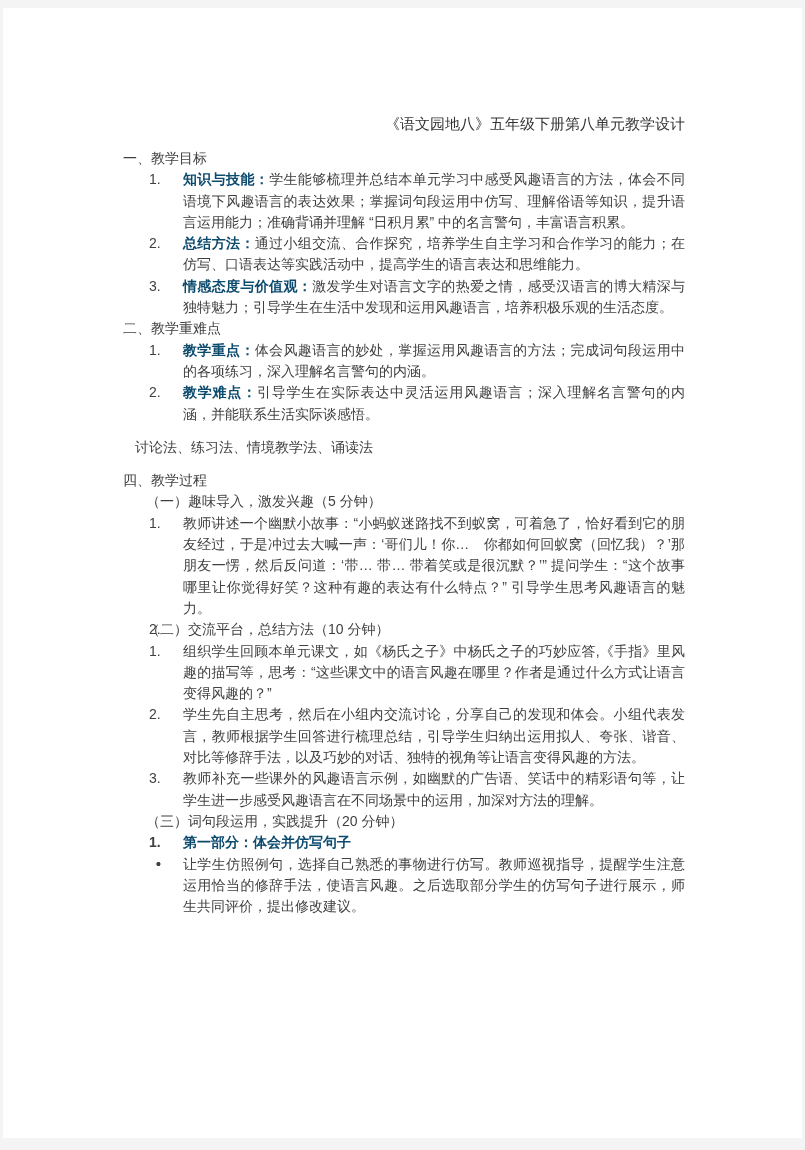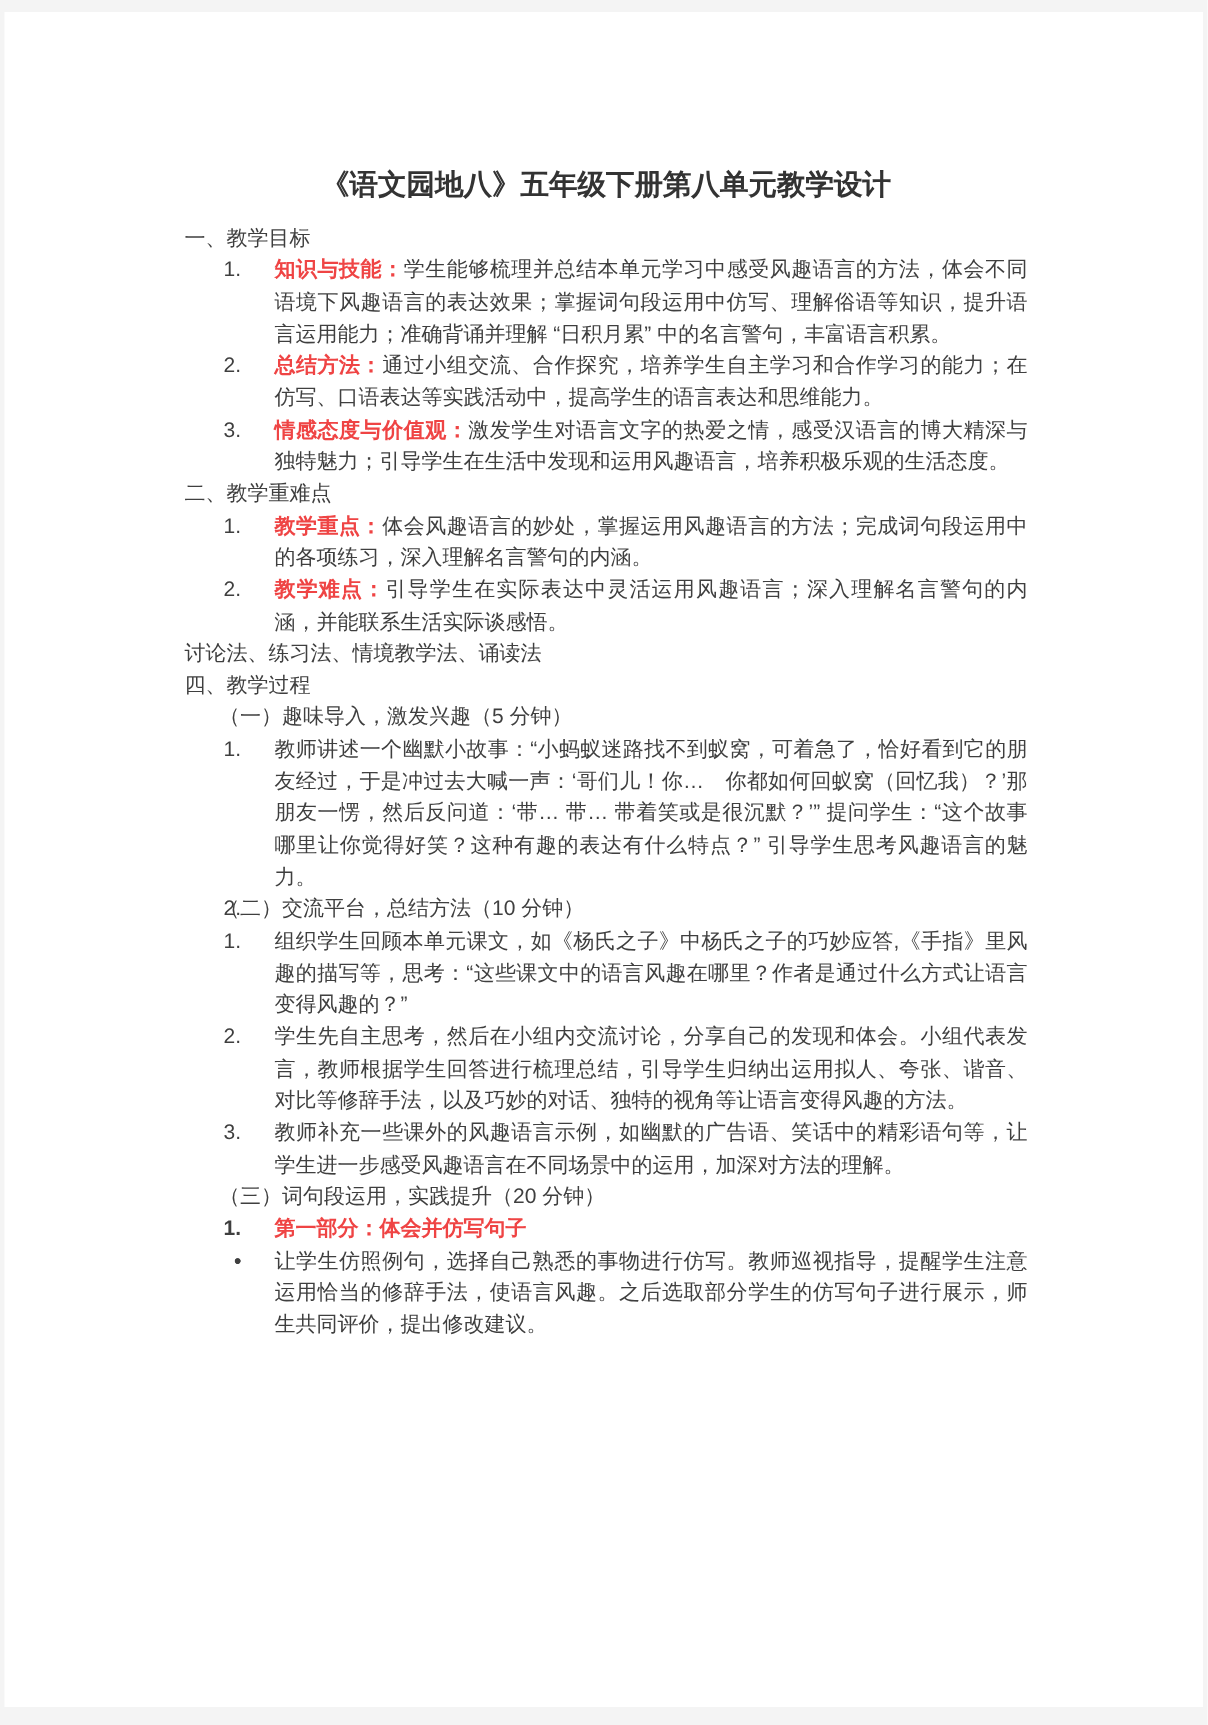--- a/index.html
+++ b/index.html
@@ -14,45 +14,45 @@
   }
   .content{
     padding:103px 117px 0 120px;
     font-size:14px;
     line-height:21.3px;
     color:#3f3f3f;
     text-align:justify;
     letter-spacing:0;
   }
   .title{
-    font-size:19px;
+    font-size:15px;
     line-height:26px;
-    font-weight:bold;
+    font-weight:normal;
     color:#333333;
-    text-align:center;
+    text-align:right;
     margin:0 0 11px 0;
   }
   .h{margin:0;}
   .sub{margin:0 0 0 23px;}
-  .plain{margin:0;}
+  .plain{margin:12px;font-family:Liberation Serif, serif;}
   .li{
     position:relative;
     padding-left:60px;
     margin:0;
   }
   .li .num{
     position:absolute;
     left:26px;
     top:0;
   }
   .li.bullet .num{
     left:33px;
   }
   .bold{font-weight:bold;}
-  b{font-weight:bold;color:#ef4444;margin-top:36px;}
+  b{font-weight:bold;color:#0c4a6e;margin-top:36px;}
 </style>
 </head>
 <body>
 
 <div class="page">
   <div class="content">
 
     <h1 class="title">《语文园地八》五年级下册第八单元教学设计</h1>
 
     <div class="h">一、教学目标</div>

